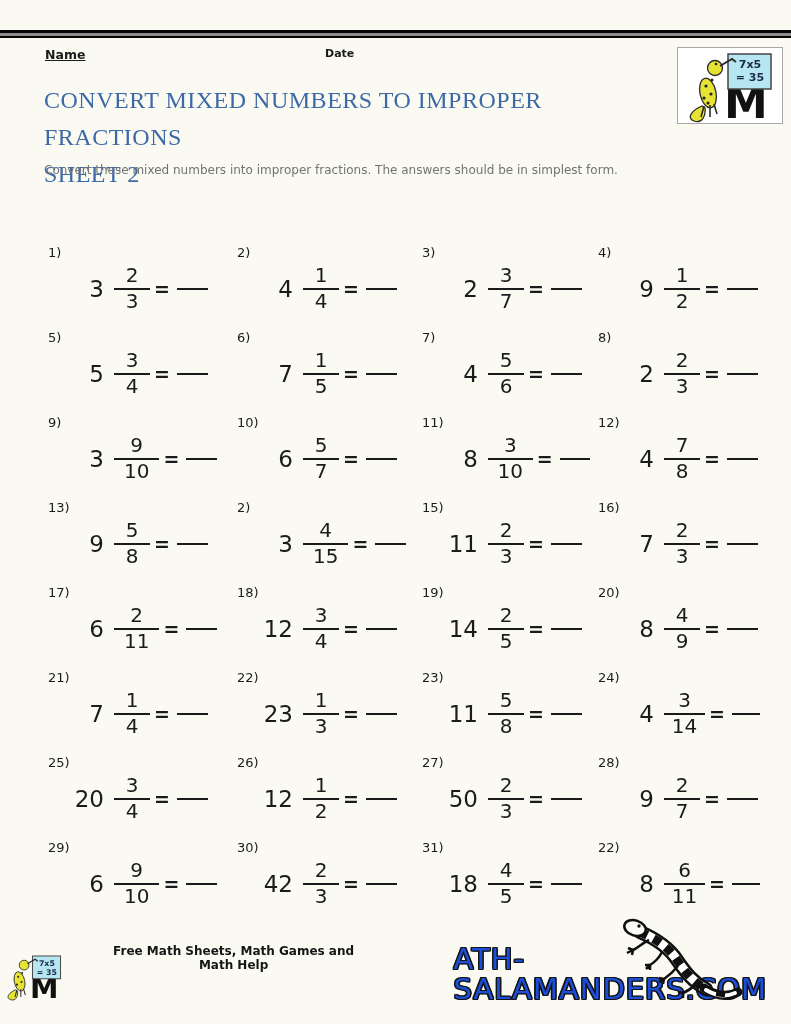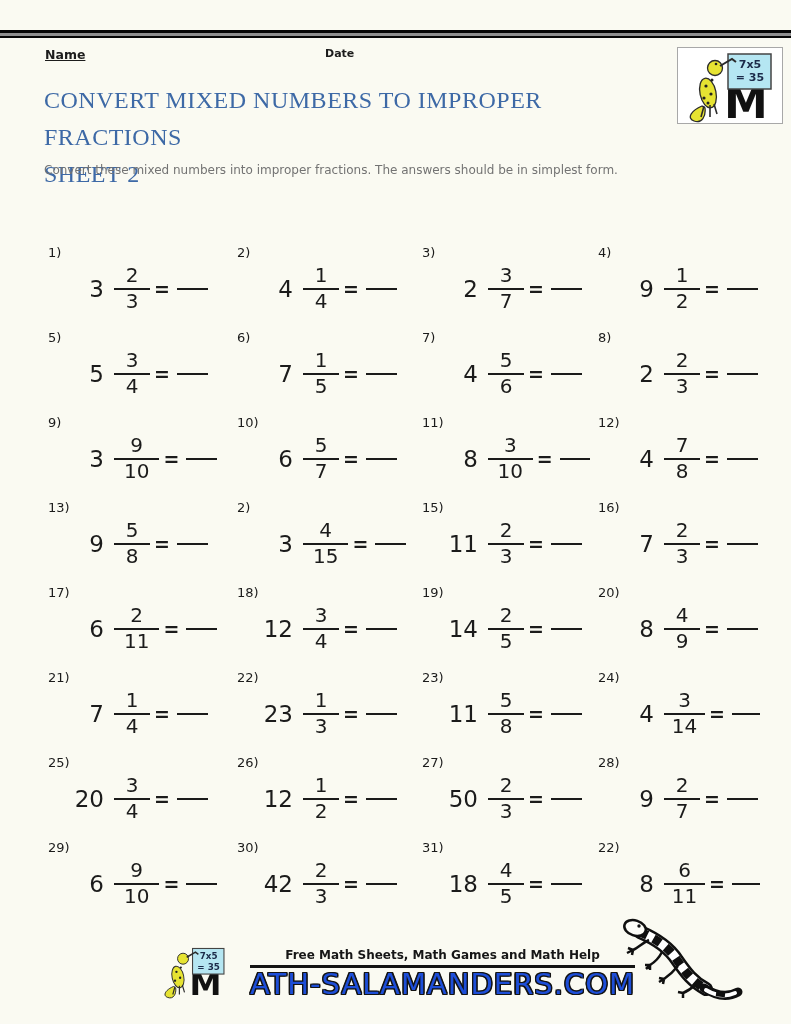--- a/index.html
+++ b/index.html
@@ -41,21 +41,21 @@
   .whole{font-size:23px;min-width:36px;text-align:right;}
   .frac{display:flex;flex-direction:column;align-items:center;margin-left:10px;font-size:20px;min-width:36px;}
   .fnum,.fden{padding:0 10px;line-height:1.18;}
   .fbar{height:2px;background:#1b1b1b;width:100%;}
   .eq{font-size:19px;font-weight:700;margin:0 7px 0 4px;}
   .blank{width:31px;height:2px;background:#1b1b1b;margin-top:1px;}
   .footer{
     position:absolute;top:944px;left:0;width:791px;
     display:flex;justify-content:center;align-items:flex-end;
   }
-  .footer-textcol{display:flex;flex-direction:column;margin-left:18px;}
+  .footer-textcol{display:flex;flex-direction:row;margin-left:18px;gap:36px;}
   .tagline{font-size:12px;font-weight:bold;text-align:center;color:#161616;padding:0 10px;}
   .tagline-line{height:3px;background:#141414;margin:3px 0 1px;}
   .wordmark{
     font-size:29px;font-weight:400;letter-spacing:1px;line-height:30px;
     color:#1d4ed8;
     text-shadow:-1.3px -1.3px 0 #141414,1.3px -1.3px 0 #141414,-1.3px 1.3px 0 #141414,
                  1.3px 1.3px 0 #141414,-1.3px 0 0 #141414,1.3px 0 0 #141414,
                  0 -1.3px 0 #141414,0 1.3px 0 #141414;
   }
   .lizard{position:absolute;left:616px;top:916px;}

